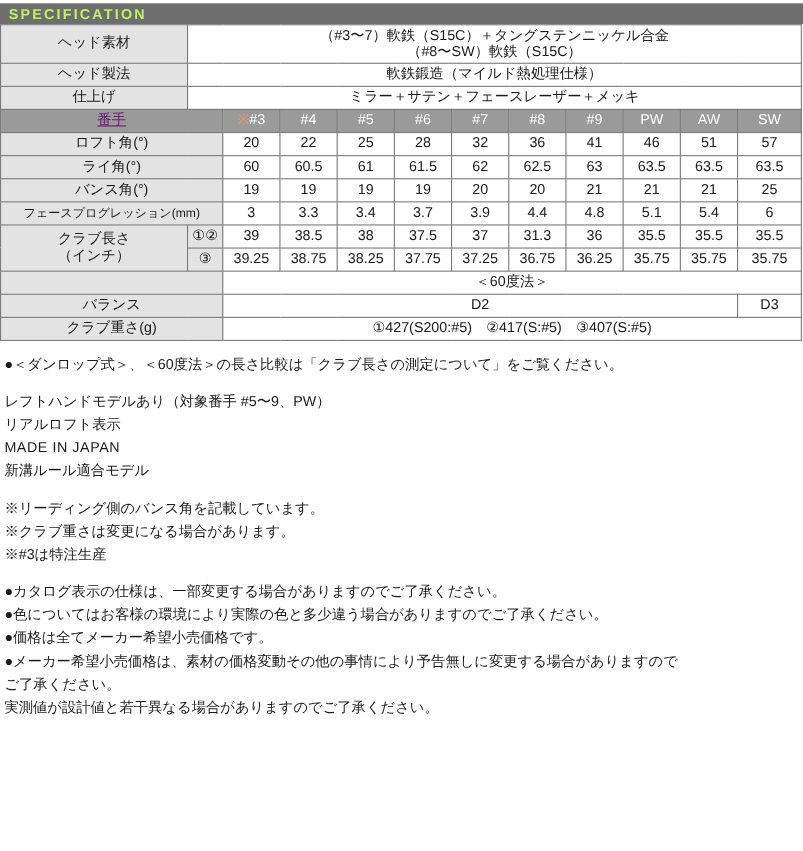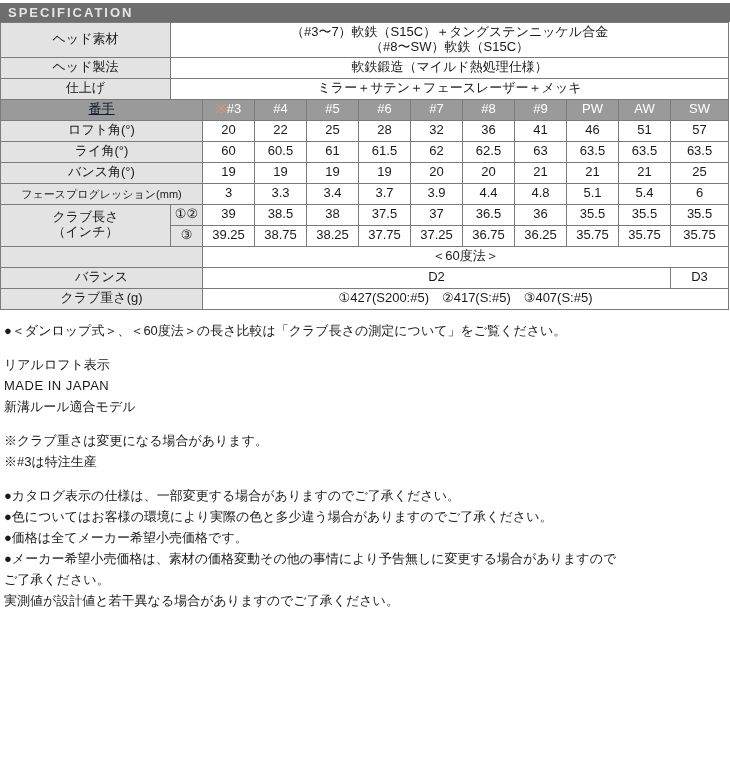--- a/index.html
+++ b/index.html
@@ -15,21 +15,21 @@
     -webkit-font-smoothing: antialiased;
   }
   .page {
     width: 730px;
     box-sizing: border-box;
     padding: 0;
   }
   
   .spec-header {
     background: #6e6e6e;
-    color: #e5e5e5;
+    color: #bef264;
     font-size: 13px;
     font-weight: bold;
     letter-spacing: 2px;
     padding: 3px 8px 4px 8px;
     margin: 3px 0 0 0;
     width: 730px;
     box-sizing: border-box;
     height: 19px;
     line-height: 14px;
   }
@@ -62,21 +62,21 @@
     text-align: left;
     padding-left: 8px;
   }
   tr.head-row td {
     background: #9a9a9a;
     color: #ffffff;
     font-weight: normal;
   }
   tr.head-row td.label {
     background: #9a9a9a;
-    color: #0f172a;
+    color: #701a75;
     text-decoration: underline;
   }
   .star {
     color: #e8956f;
   }
   .sub-idx {
     font-size: 11px;
   }
   td.material {
     text-align: left;
@@ -212,21 +212,21 @@
         <td class="label" rowspan="2">
           <div>クラブ長さ</div>
           <div>（インチ）</div>
         </td>
         <td class="label sub-idx">①②</td>
         <td>39</td>
         <td>38.5</td>
         <td>38</td>
         <td>37.5</td>
         <td>37</td>
-        <td>36.5</td>
+        <td>31.3</td>
         <td>36</td>
         <td>35.5</td>
         <td>35.5</td>
         <td>35.5</td>
       </tr>
 
       <tr>
         <td class="label sub-idx">③</td>
         <td>39.25</td>
         <td>38.75</td>
@@ -256,26 +256,28 @@
         <td colspan="10">①427(S200:#5)　②417(S:#5)　③407(S:#5)</td>
       </tr>
     </tbody>
   </table>
 
   <div class="notes">
     <p>●＜ダンロップ式＞、＜60度法＞の長さ比較は「クラブ長さの測定について」をご覧ください。</p>
 
     <div class="gap"></div>
 
+    <p>レフトハンドモデルあり（対象番手 #5〜9、PW）</p>
     <p>リアルロフト表示</p>
     <p class="mono-ish">MADE IN JAPAN</p>
     <p>新溝ルール適合モデル</p>
 
     <div class="gap"></div>
 
+    <p>※リーディング側のバンス角を記載しています。</p>
     <p>※クラブ重さは変更になる場合があります。</p>
     <p>※#3は特注生産</p>
 
     <div class="gap"></div>
 
     <p>●カタログ表示の仕様は、一部変更する場合がありますのでご了承ください。</p>
     <p>●色についてはお客様の環境により実際の色と多少違う場合がありますのでご了承ください。</p>
     <p>●価格は全てメーカー希望小売価格です。</p>
     <p>●メーカー希望小売価格は、素材の価格変動その他の事情により予告無しに変更する場合がありますので</p>
     <p>ご了承ください。</p>

